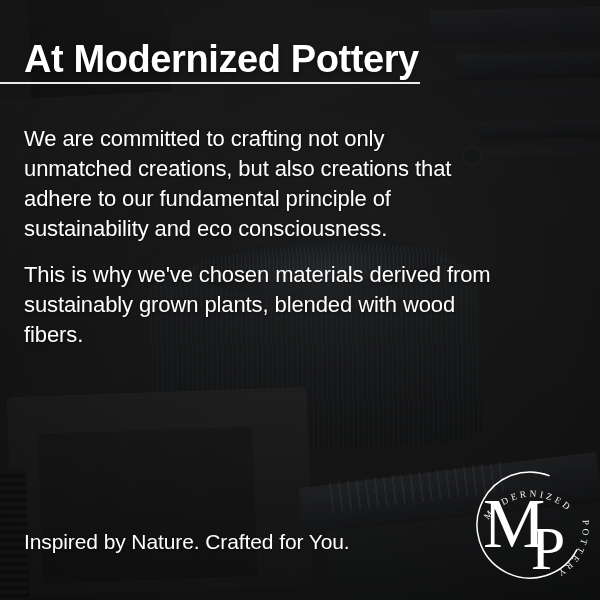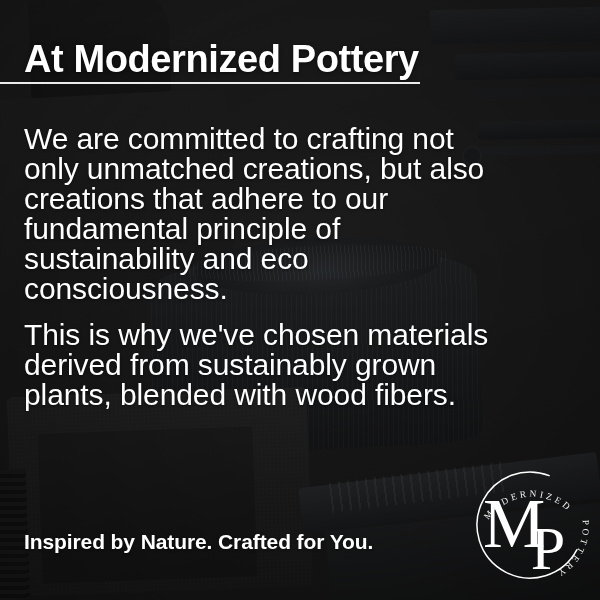--- a/index.html
+++ b/index.html
@@ -182,36 +182,36 @@
     opacity: 0.92;
   }
   .body-block {
     position: absolute;
     left: 24px;
     top: 124px;
     width: 470px;
   }
   .para {
     margin: 0 0 16px 0;
-    font-size: 30px;
+    font-size: 22px;
     line-height: 30px;
     font-weight: 400;
     color: #ffffff;
     letter-spacing: -0.1px;
     text-shadow: 0 1px 3px rgba(0,0,0,0.5);
   }
   .para:last-of-type { margin-bottom: 15px; }
   .tagline {
     position: absolute;
     left: 24px;
     top: 528px;
     margin: 0;
     font-size: 21px;
     line-height: 28px;
-    font-weight: 700;
+    font-weight: 400;
     color: #ffffff;
     letter-spacing: -0.1px;
     white-space: nowrap;
     text-shadow: 0 1px 3px rgba(0,0,0,0.5);
   }
 
   
   .logo {
     position: absolute;
     left: 466px;

